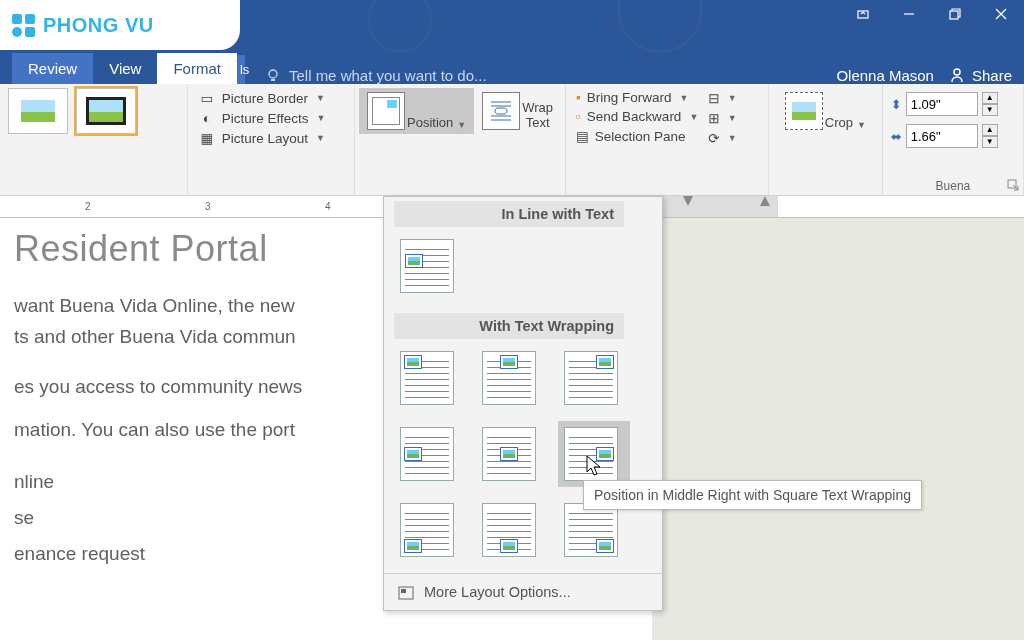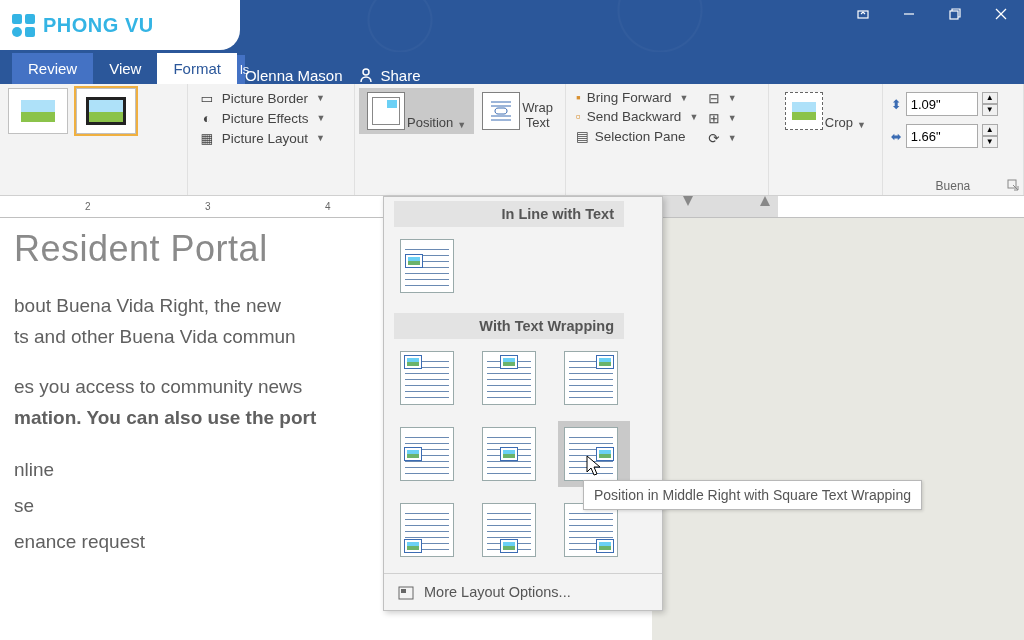--- a/index.html
+++ b/index.html
@@ -135,20 +135,27 @@
         </svg>
       </div>
   </div>
 </div>
 
 <div class="tabs">
   <div class="tab cut">Review</div>
   <div class="tab">View</div>
   <div class="tab active">Format</div>
   <div style="width:8px;background:#4472c4;color:#fff;padding:7px 3px;font-size:13px;">ls</div>
+  <div class="tell-me">
+    <svg width="16" height="16" viewBox="0 0 16 16">
+        <circle cx="8" cy="6" r="4" fill="none" stroke="#c9d6ed" stroke-width="1.3"></circle>
+        <path d="M6 11h4v2H6z" fill="#c9d6ed"></path>
+      </svg>
+    <span>Tell me what you want to do...</span>
+  </div>
   <div class="user-area">
     <span>Olenna Mason</span>
     <div class="share-btn">
       <svg width="18" height="18" viewBox="0 0 18 18">
           <circle cx="9" cy="6" r="3" fill="none" stroke="#fff" stroke-width="1.5"></circle>
           <path d="M4 16c0-3 2.2-5 5-5s5 2 5 5" fill="none" stroke="#fff" stroke-width="1.5"></path>
         </svg>
       <span>Share</span>
     </div>
   </div>
@@ -281,24 +288,24 @@
   <div class="ruler-gray"></div>
   <div class="tick" style="left:85px;">2</div>
   <div class="tick" style="left:205px;">3</div>
   <div class="tick" style="left:325px;">4</div>
   <div class="ind left-ind"></div>
   <div class="ind right-ind"></div>
 </div>
 
 <div class="doc">
   <div class="title">Resident Portal</div>
-  <p><span>bout Buena Vida Right, the new</span><span style="float:right;padding-right:10px;">of</span></p>
+  <p><span>want Buena Vida Online, the new</span><span style="float:right;padding-right:10px;">of</span></p>
   <p style="margin-top:2px;">ts and other Buena Vida commun</p>
   <p>es you access to community news</p>
-  <p style="margin-top:2px;font-weight:bold;">mation. You can also use the port</p>
+  <p style="margin-top:14px;">mation. You can also use the port</p>
   <ul>
     <li>nline</li>
     <li>se</li>
     <li>enance request</li>
   </ul>
 </div>
 
 <div class="pos-dd">
   <div class="sec-h">In Line with Text</div>
   <div class="pos-grid g1">

